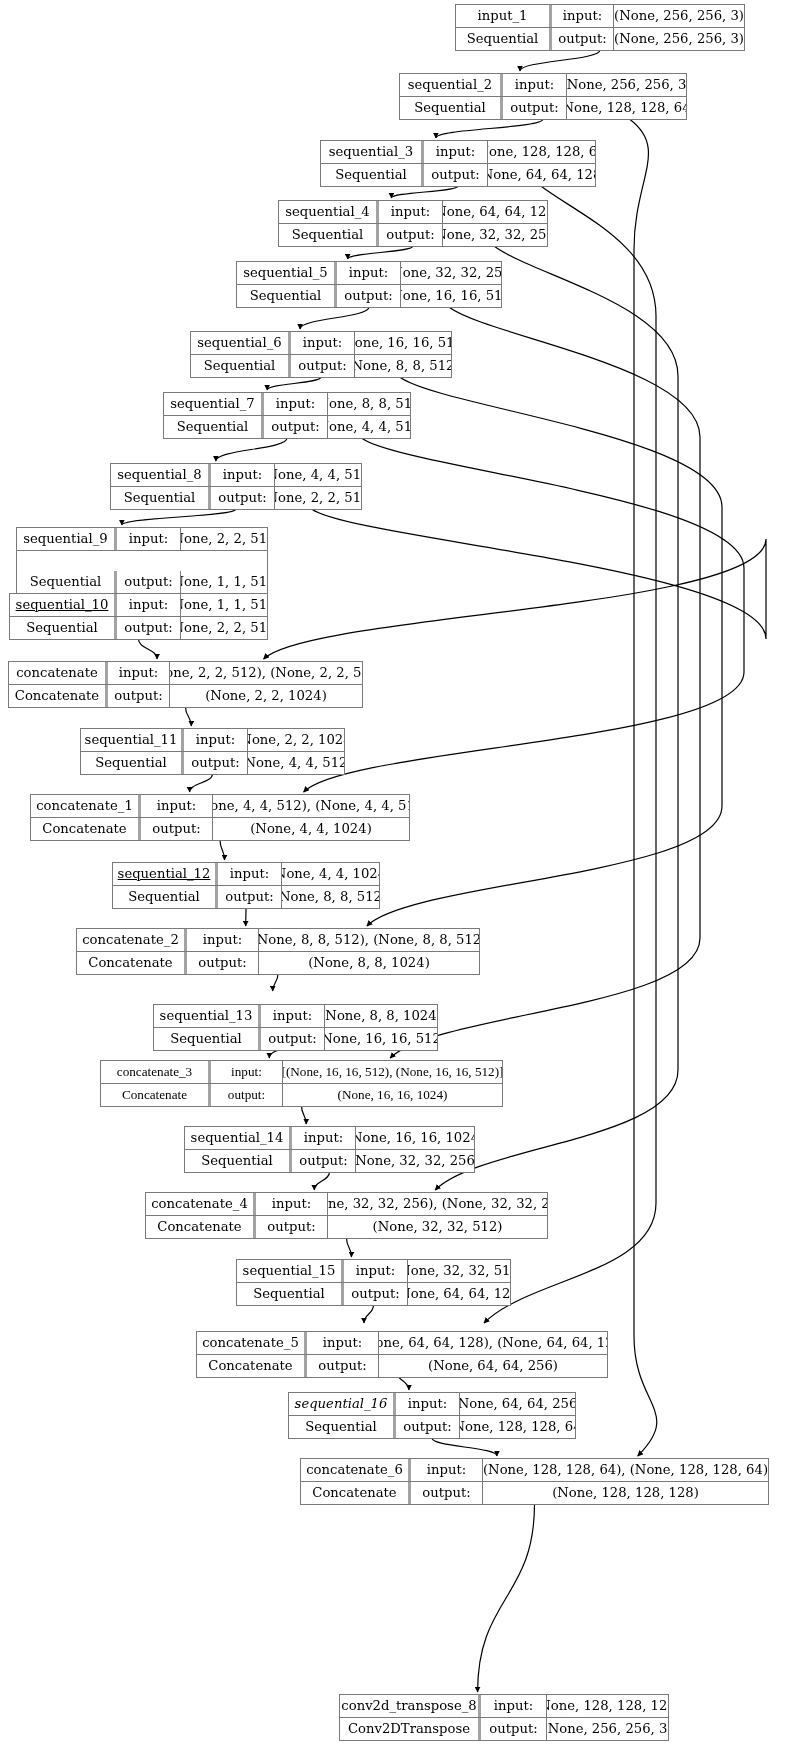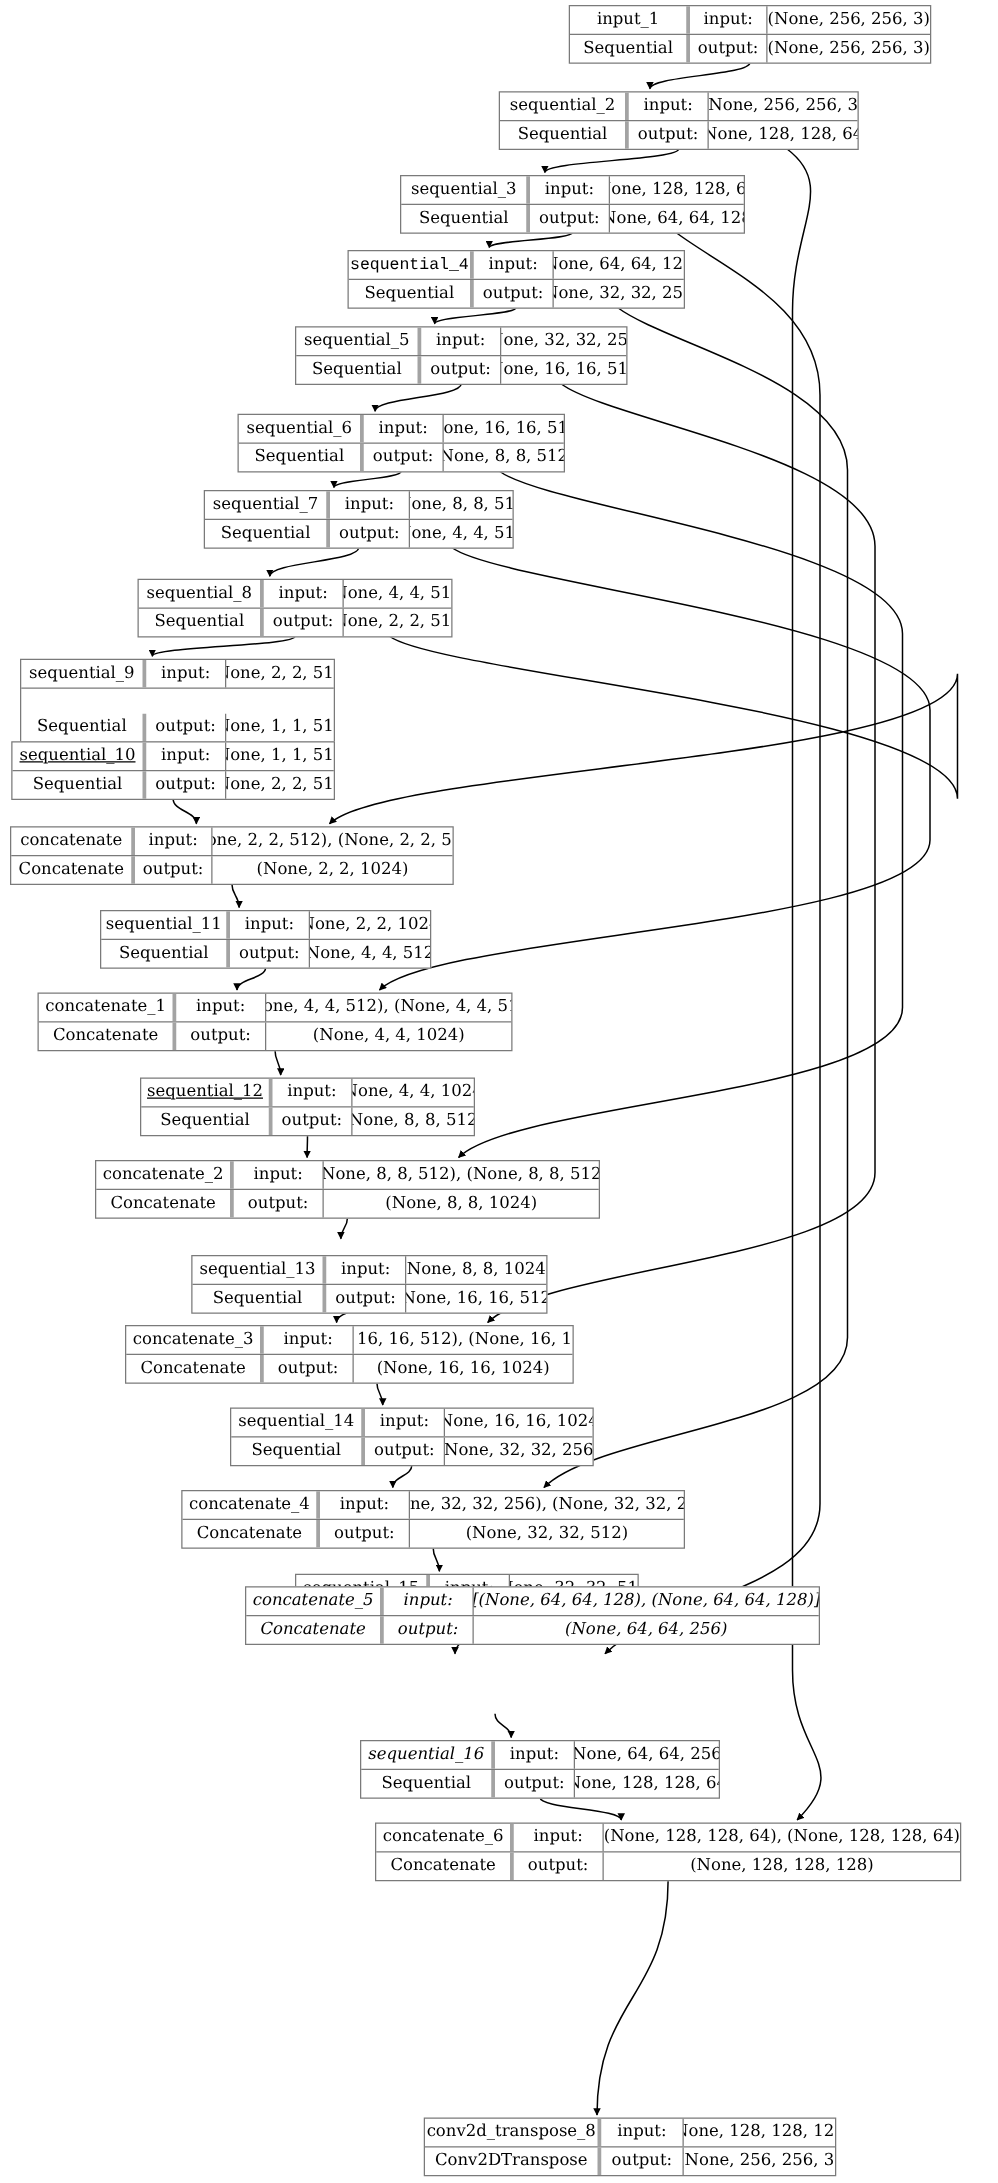--- a/index.html
+++ b/index.html
@@ -94,21 +94,21 @@
           <div class="cell c-shape" style="flex: 1 1 0%;">(None, 128, 128, 64)</div>
         </div>
         <div class="row r2">
           <div class="cell c-name" style="width: 103px;">Sequential</div>
           <div class="cell c-io" style="width: 64px;">output:</div>
           <div class="cell c-shape" style="flex: 1 1 0%;">(None, 64, 64, 128)</div>
         </div>
       </div>
       <div class="node" style="left: 278px; top: 200px; width: 270px;">
         <div class="row r1">
-          <div class="cell c-name" style="width: 100px; font-family: Liberation Mono, monospace;">sequential_4</div>
+          <div class="cell c-name" style="width: 100px;">sequential_4</div>
           <div class="cell c-io" style="width: 64px;">input:</div>
           <div class="cell c-shape" style="flex: 1 1 0%;">(None, 64, 64, 128)</div>
         </div>
         <div class="row r2">
           <div class="cell c-name" style="width: 100px;">Sequential</div>
           <div class="cell c-io" style="width: 64px;">output:</div>
           <div class="cell c-shape" style="flex: 1 1 0%;">(None, 32, 32, 256)</div>
         </div>
       </div>
       <div class="node" style="left: 236px; top: 261px; width: 266px;">
@@ -248,21 +248,21 @@
           <div class="cell c-name" style="width: 107px;">sequential_13</div>
           <div class="cell c-io" style="width: 64px;">input:</div>
           <div class="cell c-shape" style="flex: 1 1 0%;">(None, 8, 8, 1024)</div>
         </div>
         <div class="row r2">
           <div class="cell c-name" style="width: 107px;">Sequential</div>
           <div class="cell c-io" style="width: 64px;">output:</div>
           <div class="cell c-shape" style="flex: 1 1 0%;">(None, 16, 16, 512)</div>
         </div>
       </div>
-      <div class="node merged" style="left: 100px; top: 1060px; width: 359px;">
+      <div class="node merged" style="left: 100px; top: 1060px; width: 403px; font-family: Liberation Serif, serif;">
         <div class="row r1">
           <div class="cell c-name" style="width: 110px;">concatenate_3</div>
           <div class="cell c-io" style="width: 72px;">input:</div>
           <div class="cell c-shape" style="flex: 1 1 0%;">[(None, 16, 16, 512), (None, 16, 16, 512)]</div>
         </div>
         <div class="row r2">
           <div class="cell c-name" style="width: 110px;">Concatenate</div>
           <div class="cell c-io" style="width: 72px;">output:</div>
           <div class="cell c-shape" style="flex: 1 1 0%;">(None, 16, 16, 1024)</div>
         </div>
@@ -296,21 +296,21 @@
           <div class="cell c-name" style="width: 107px;">sequential_15</div>
           <div class="cell c-io" style="width: 64px;">input:</div>
           <div class="cell c-shape" style="flex: 1 1 0%;">(None, 32, 32, 512)</div>
         </div>
         <div class="row r2">
           <div class="cell c-name" style="width: 107px;">Sequential</div>
           <div class="cell c-io" style="width: 64px;">output:</div>
           <div class="cell c-shape" style="flex: 1 1 0%;">(None, 64, 64, 128)</div>
         </div>
       </div>
-      <div class="node merged" style="left: 196px; top: 1269px; width: 460px; font-style: italic;">
+      <div class="node merged" style="left: 196px; top: 1331px; width: 412px;">
         <div class="row r1">
           <div class="cell c-name" style="width: 110px;">concatenate_5</div>
           <div class="cell c-io" style="width: 72px;">input:</div>
           <div class="cell c-shape" style="flex: 1 1 0%;">[(None, 64, 64, 128), (None, 64, 64, 128)]</div>
         </div>
         <div class="row r2">
           <div class="cell c-name" style="width: 110px;">Concatenate</div>
           <div class="cell c-io" style="width: 72px;">output:</div>
           <div class="cell c-shape" style="flex: 1 1 0%;">(None, 64, 64, 256)</div>
         </div>

